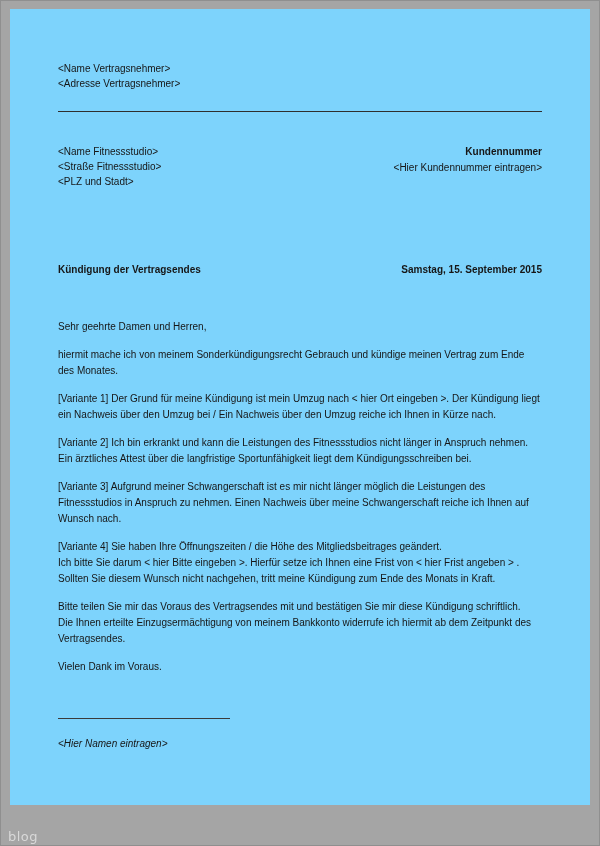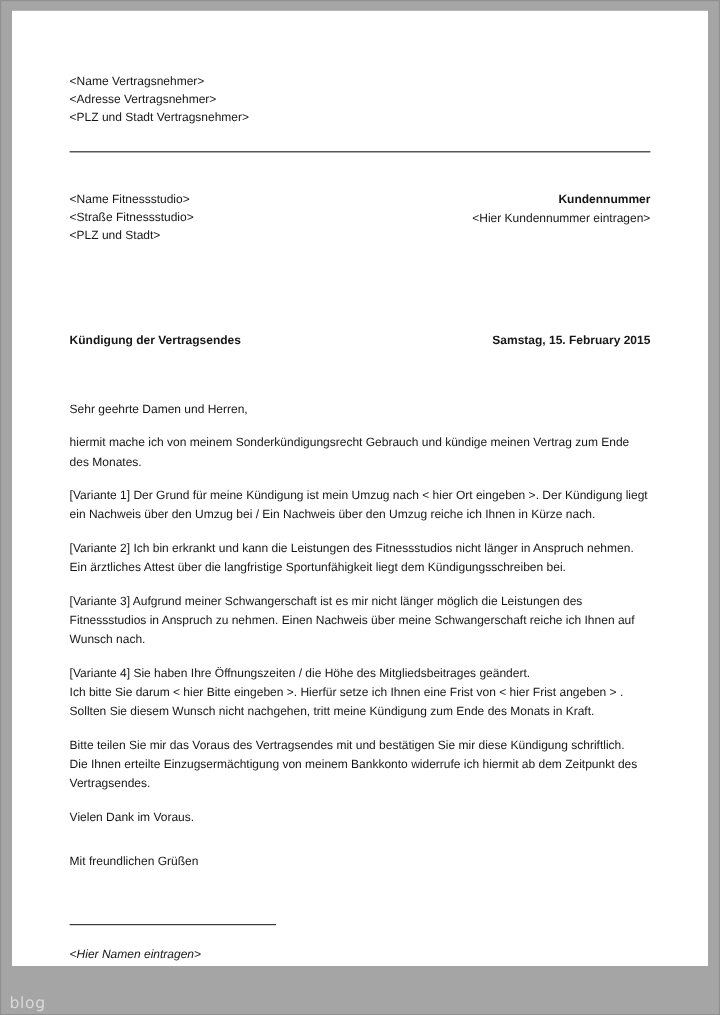--- a/index.html
+++ b/index.html
@@ -15,21 +15,21 @@
     height: 846px;
     box-sizing: border-box;
     background: #a5a5a5;
     border: 1px solid #8f8f8f;
     padding: 8px 9px 40px 9px;
   }
   .paper {
     width: 100%;
     height: 100%;
     box-sizing: border-box;
-    background: #ffffff;
+    background: #7dd3fc;
     padding: 52px 48px 0 48px;
     font-size: 10px;
     color: #161616;
     overflow: hidden;
   }
   .address div { line-height: 15px; }
   .divider {
     border: none;
     border-top: 1px solid #2e2e2e;
     margin: 20px 0 0 0;
@@ -74,54 +74,52 @@
 </style>
 </head>
 <body>
 
 <div class="frame">
   <div class="paper">
 
     <div class="address sender">
       <div>&lt;Name Vertragsnehmer&gt;</div>
       <div>&lt;Adresse Vertragsnehmer&gt;</div>
-      <div>&lt;PLZ und Stadt Vertragsnehmer&gt;</div>
     </div>
 
     <hr class="divider">
 
     <div class="recipient-row">
       <div class="address recipient">
         <div>&lt;Name Fitnessstudio&gt;</div>
         <div>&lt;Straße Fitnessstudio&gt;</div>
         <div>&lt;PLZ und Stadt&gt;</div>
       </div>
       <div class="customer-block">
         <div class="bold">Kundennummer</div>
         <div>&lt;Hier Kundennummer eintragen&gt;</div>
       </div>
     </div>
 
     <div class="subject-row">
       <div>Kündigung der Vertragsendes</div>
-      <div>Samstag, 15. February 2015</div>
+      <div>Samstag, 15. September 2015</div>
     </div>
 
     <div class="body">
       <p>Sehr geehrte Damen und Herren,</p>
       <p>hiermit mache ich von meinem Sonderkündigungsrecht Gebrauch und kündige meinen Vertrag zum Ende des Monates.</p>
       <p>[Variante 1] Der Grund für meine Kündigung ist mein Umzug nach &lt; hier Ort eingeben &gt;. Der Kündigung liegt ein Nachweis über den Umzug bei / Ein Nachweis über den Umzug reiche ich Ihnen in Kürze nach.</p>
       <p>[Variante 2] Ich bin erkrankt und kann die Leistungen des Fitnessstudios nicht länger in Anspruch nehmen. Ein ärztliches Attest über die langfristige Sportunfähigkeit liegt dem Kündigungsschreiben bei.</p>
       <p>[Variante 3] Aufgrund meiner Schwangerschaft ist es mir nicht länger möglich die Leistungen des Fitnessstudios in Anspruch zu nehmen. Einen Nachweis über meine Schwangerschaft reiche ich Ihnen auf Wunsch nach.</p>
       <p>[Variante 4] Sie haben Ihre Öffnungszeiten / die Höhe des Mitgliedsbeitrages geändert.
 Ich bitte Sie darum &lt; hier Bitte eingeben &gt;. Hierfür setze ich Ihnen eine Frist von &lt; hier Frist angeben &gt; .
 Sollten Sie diesem Wunsch nicht nachgehen, tritt meine Kündigung zum Ende des Monats in Kraft.</p>
       <p>Bitte teilen Sie mir das Voraus des Vertragsendes mit und bestätigen Sie mir diese Kündigung schriftlich.
 Die Ihnen erteilte Einzugsermächtigung von meinem Bankkonto widerrufe ich hiermit ab dem Zeitpunkt des Vertragsendes.</p>
       <p>Vielen Dank im Voraus.</p>
-      <p class="closing">Mit freundlichen Grüßen</p>
       <div class="signature-line"></div>
       <p class="signature-name">&lt;Hier Namen eintragen&gt;</p>
     </div>
 
   </div>
   <div class="watermark">blog</div>
 </div>
 
 </body></html>

